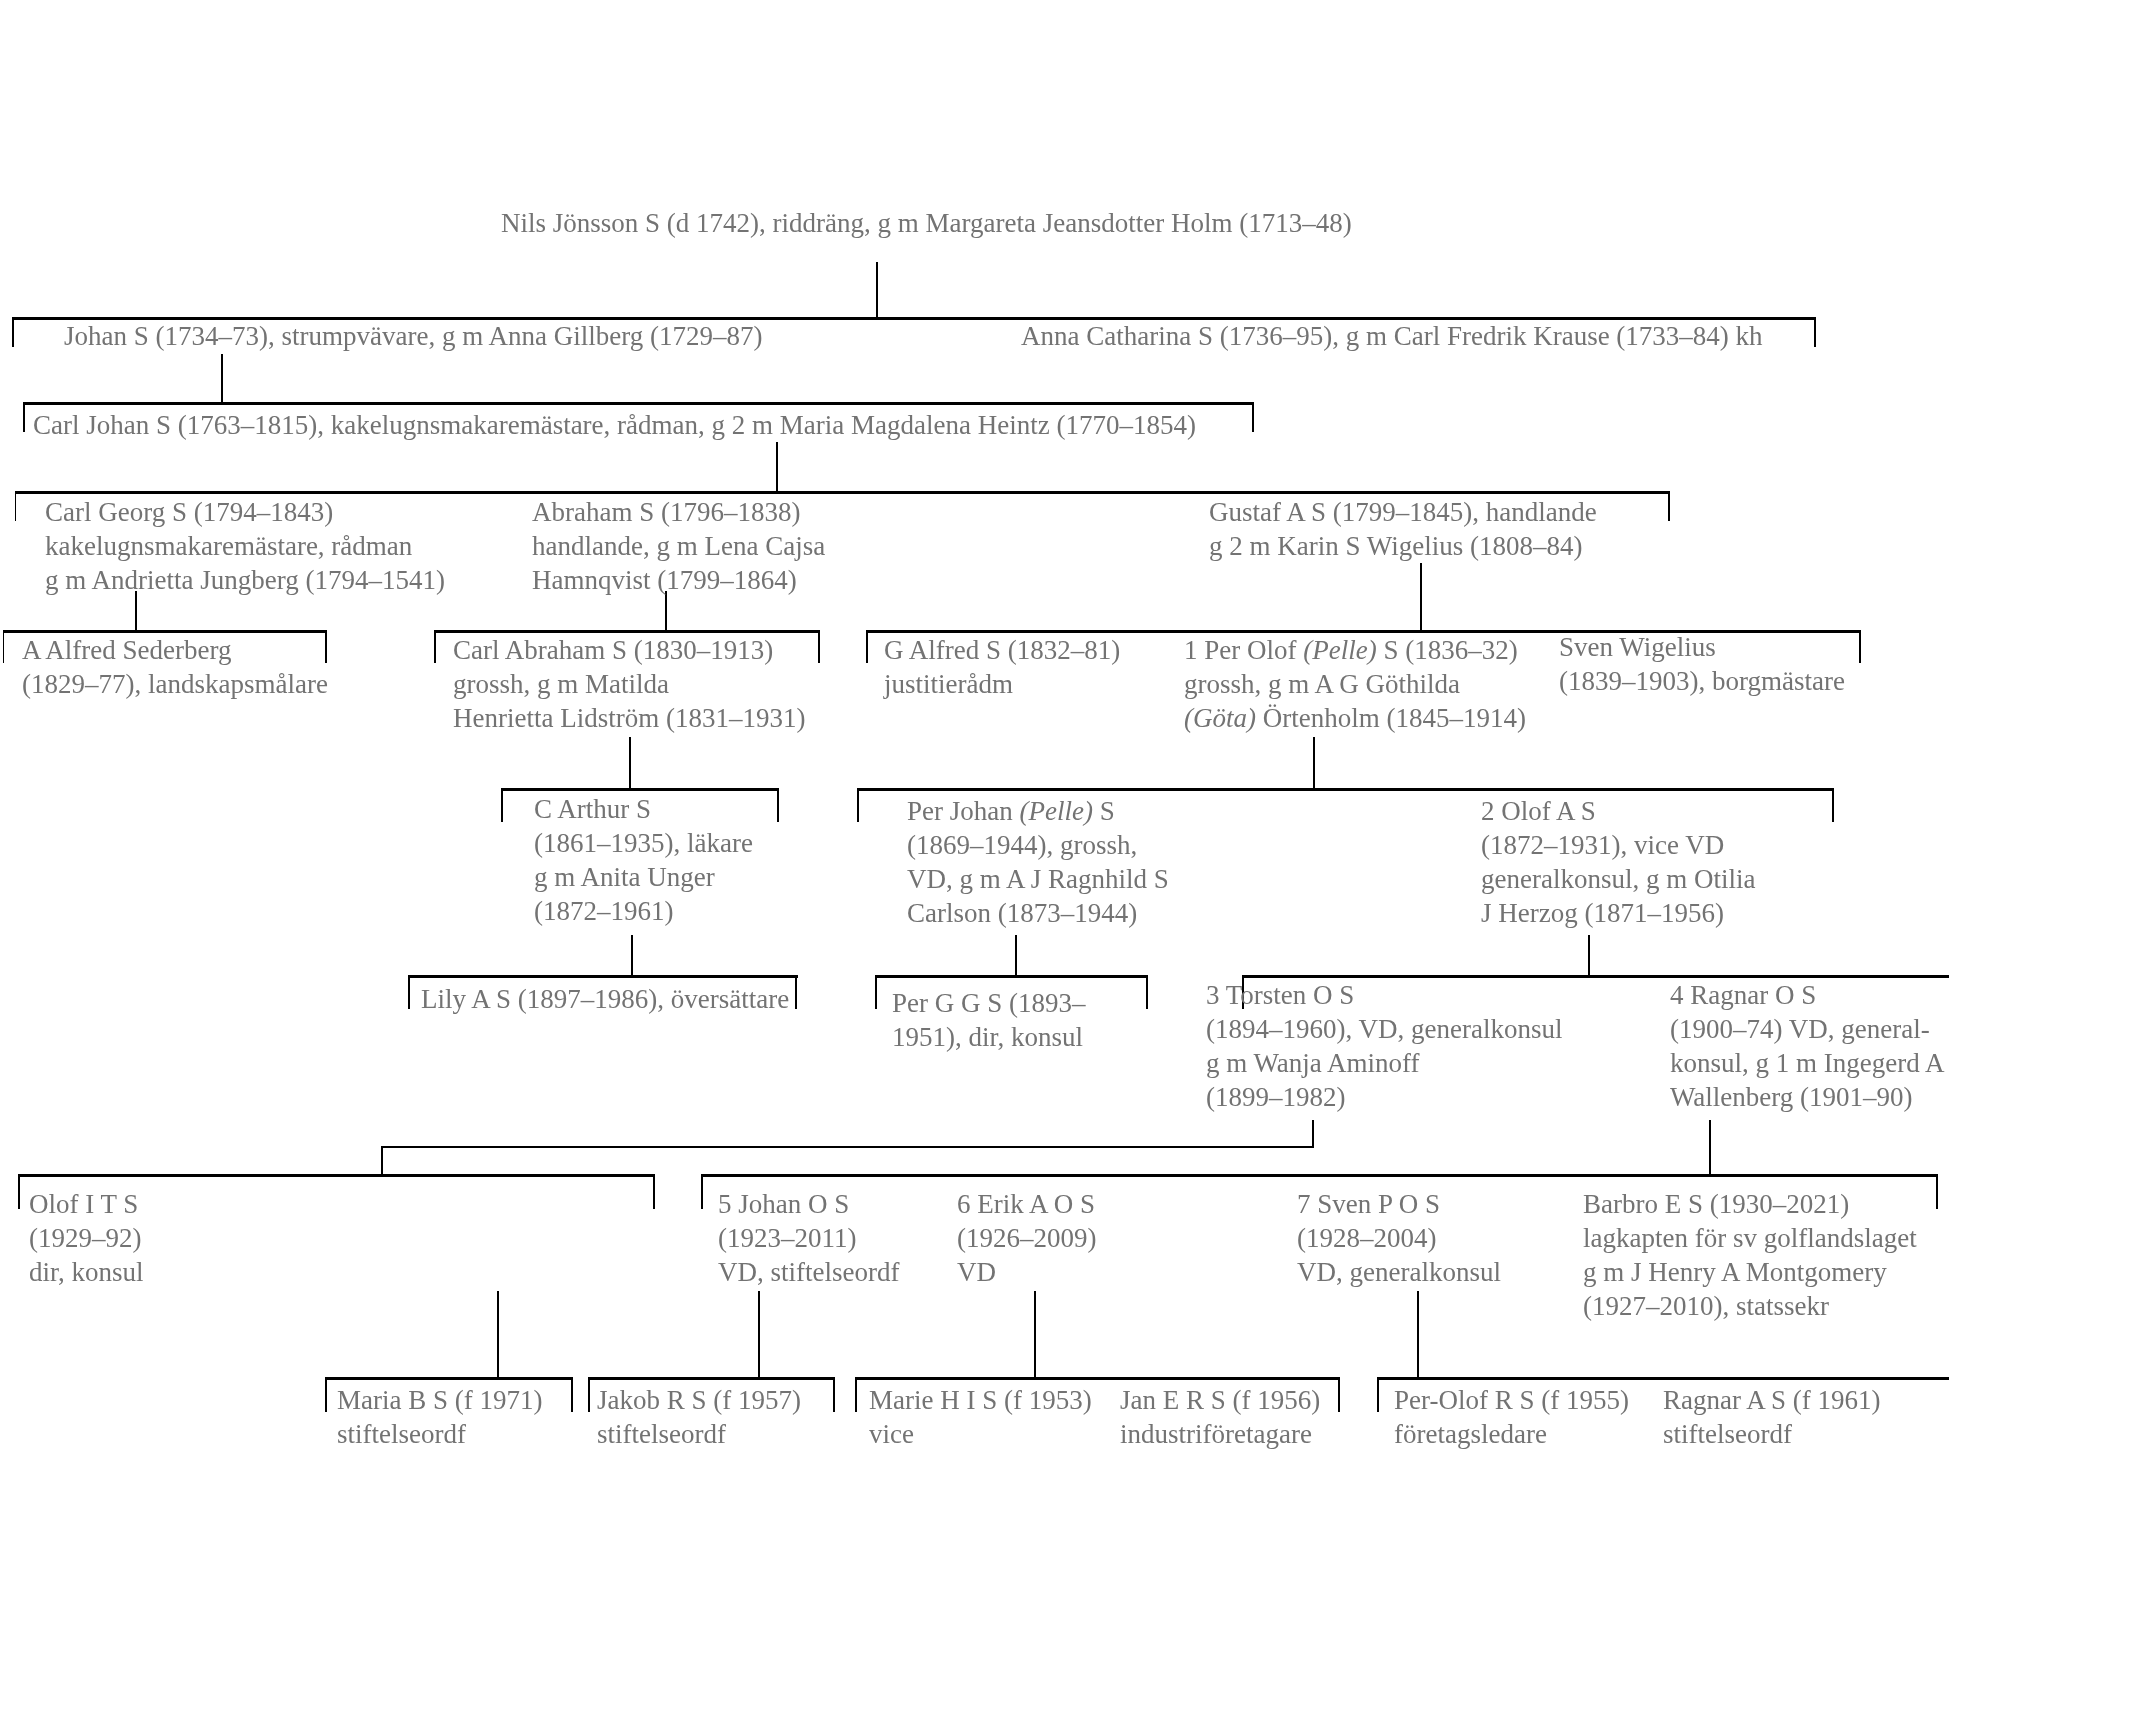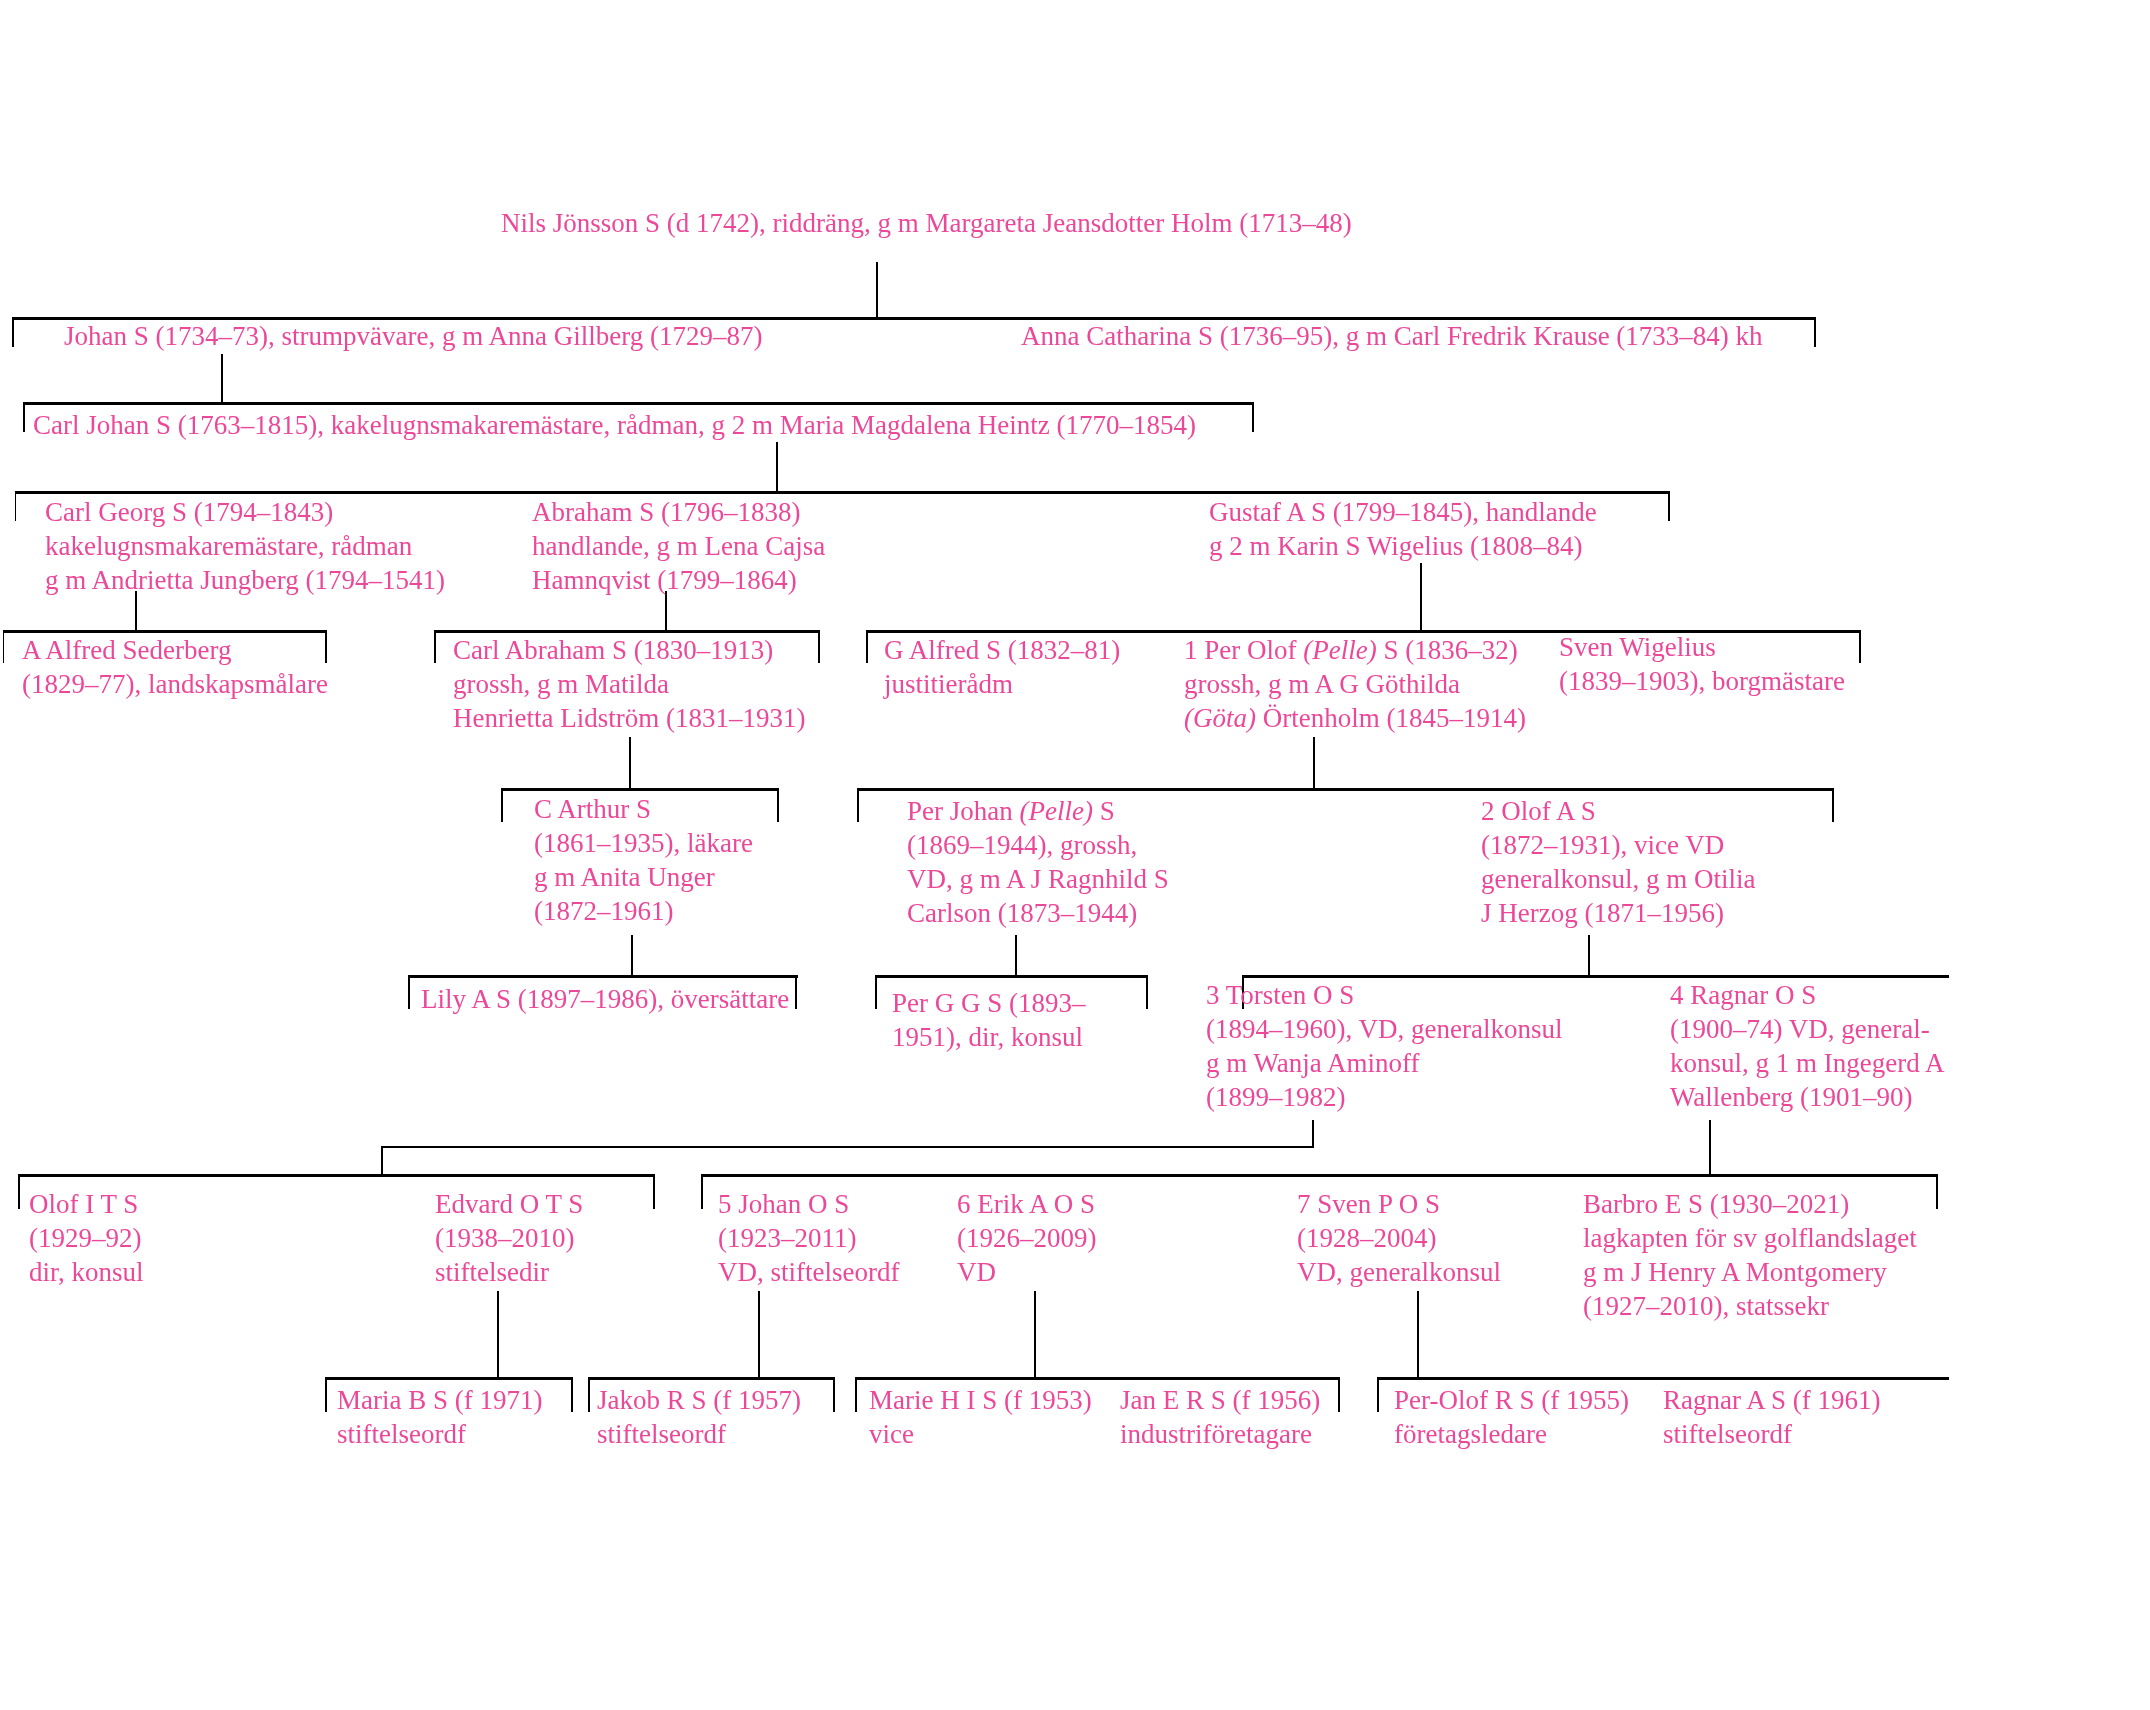--- a/index.html
+++ b/index.html
@@ -1,19 +1,19 @@
 <!DOCTYPE html>
 <html style="font-size:13px"><head>
 <meta charset="utf-8">
 <title>Family tree diagram</title>
 <style>
   html,body { margin:0; padding:0; background:#ffffff; }
   .canvas {
     position:relative; width:1949px; height:1710px;
-    background:#ffffff; color:#ec4899;
+    background:#ffffff; color:#737373;
     font-family:"Liberation Serif", serif;
     font-size:27px; line-height:34px;
     overflow:hidden;
   }
   .node { position:absolute; white-space:nowrap; }
   .line { white-space:nowrap; }
   .it { font-style:italic; }
   .hbar { position:absolute; height:2.5px; background:#000000; }
   .vline { position:absolute; width:1.6px; background:#000000; }
 </style>
@@ -218,25 +218,20 @@
     <div class="line">Wallenberg (1901–90)</div>
   </div>
 
   <div class="node" style="left:29px;top:1187px">
     <div class="line">Olof I T S</div>
     <div class="line">(1929–92)</div>
     <div class="line">dir, konsul</div>
   </div>
 
 
-  <div class="node" style="left:435px;top:1187px">
-    <div class="line">Edvard O T S</div>
-    <div class="line">(1938–2010)</div>
-    <div class="line">stiftelsedir</div>
-  </div>
 
   <div class="node" style="left:718px;top:1187px">
     <div class="line">5 Johan O S</div>
     <div class="line">(1923–2011)</div>
     <div class="line">VD, stiftelseordf</div>
   </div>
 
   <div class="node" style="left:957px;top:1187px">
     <div class="line">6 Erik A O S</div>
     <div class="line">(1926–2009)</div>

